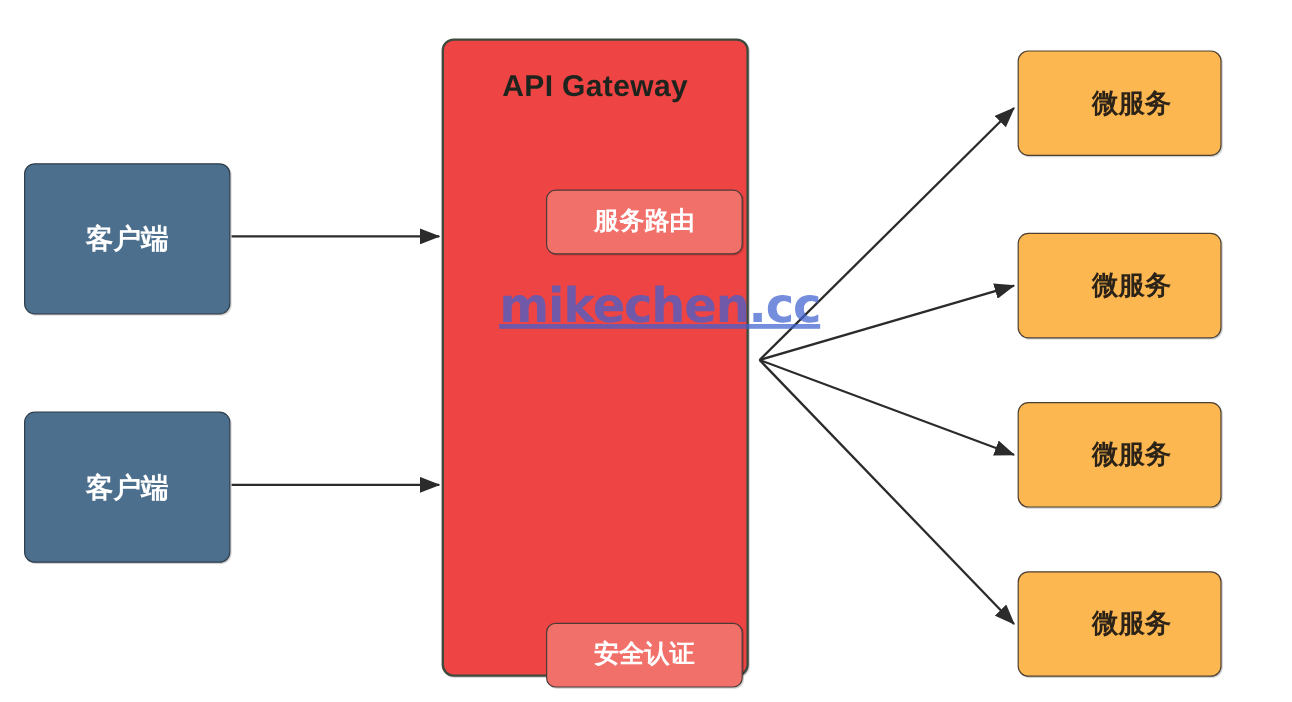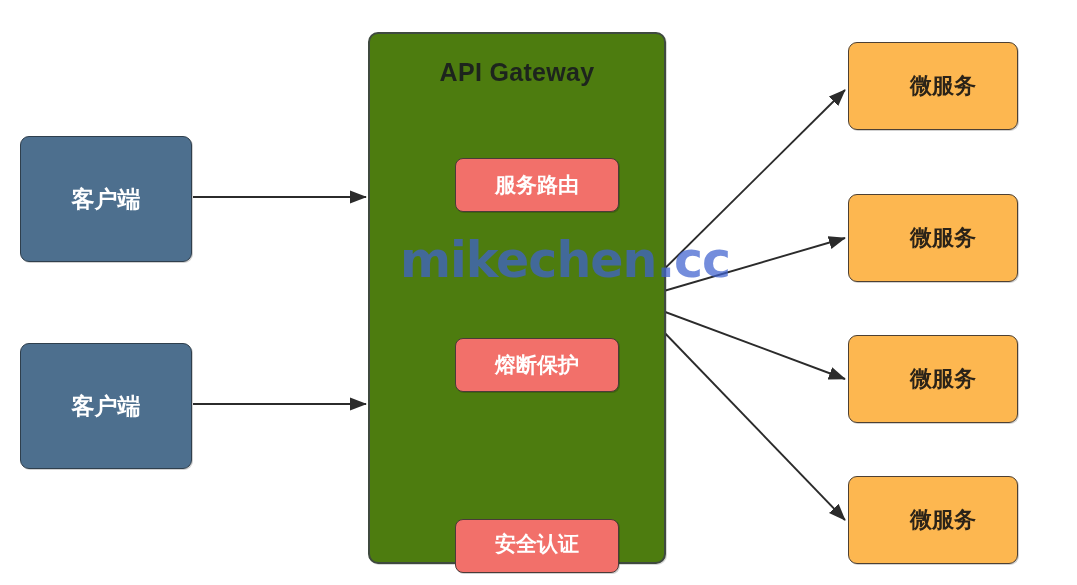--- a/index.html
+++ b/index.html
@@ -41,24 +41,24 @@
     box-shadow: 1px 1px 0 rgba(0,0,0,0.18);
   }
   #client-1 { left: 20px; top: 136px; }
   #client-2 { left: 20px; top: 343px; }
 
   
   #gateway {
     position: absolute;
     left: 368px;
     top: 32px;
-    width: 298px;
+    width: 256px;
     height: 532px;
     box-sizing: border-box;
-    background: #4d7c0f;
+    background: #ef4444;
     border: 2px solid #3f4a3f;
     border-radius: 10px;
     box-shadow: 1px 1px 0 rgba(0,0,0,0.15);
   }
   #gateway-title {
     position: absolute;
     left: 0;
     top: 24px;
     width: 100%;
     text-align: center;
@@ -79,21 +79,21 @@
     color: #ffffff;
     font-size: 21px;
     font-weight: 700;
     box-shadow: 1px 1px 0 rgba(0,0,0,0.18);
     margin-left: 35px;
   }
   #feature-0 { top: 124px; }
   #feature-1 { top: 209px; }
   #feature-2 { top: 304px; }
   #feature-3 { top: 394px; }
-  #feature-4 { top: 485px; font-family: Liberation Mono, monospace; }
+  #feature-4 { top: 485px; }
 
   
   .microservice {
     width: 170px;
     height: 88px;
     left: 848px;
     background: #fdb750;
     border: 1.8px solid #4d4033;
     border-radius: 9px;
     color: #2b2318;
@@ -113,29 +113,30 @@
     left: 0;
     top: 0;
     width: 1077px;
     height: 585px;
     pointer-events: none;
   }
 
   
   #watermark {
     position: absolute;
-    left: 400px;
+    left: 416px;
     top: 232px;
-    font-size: 49px;
+    font-size: 40px;
     font-weight: 700;
     color: #3f62cf;
     opacity: 0.72;
     letter-spacing: -1px;
     white-space: nowrap;
     font-family: "DejaVu Sans", "Liberation Sans", sans-serif;
+    text-decoration: underline;
   }
 </style>
 </head>
 <body>
 
 <div id="stage">
 
   <svg id="connectors" viewBox="0 0 1077 585" xmlns="http://www.w3.org/2000/svg">
     <defs>
       <marker id="arrowhead" markerWidth="9" markerHeight="7" refX="8.5" refY="3.5" orient="auto" markerUnits="strokeWidth">
@@ -162,23 +163,20 @@
   <div class="node client" id="client-2">
     <span>客户端</span>
   </div>
 
   <div id="gateway">
     <div id="gateway-title">API Gateway</div>
 
     <div class="node feature" id="feature-0">
       <span>服务路由</span>
     </div>
-    <div class="node feature" id="feature-2">
-      <span>熔断保护</span>
-    </div>
     <div class="node feature" id="feature-4">
       <span>安全认证</span>
     </div>
   </div>
 
   <div class="node microservice" id="microservice-0">
     <span>微服务</span>
   </div>
   <div class="node microservice" id="microservice-1">
     <span>微服务</span>

